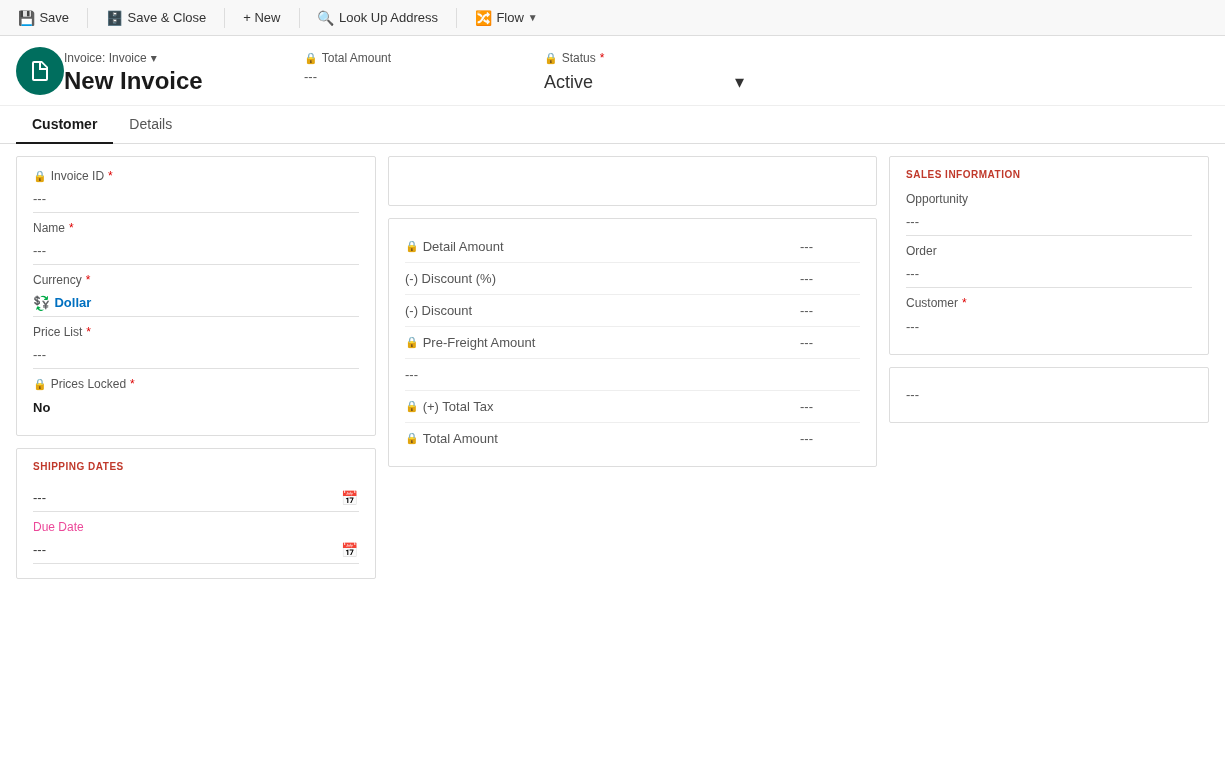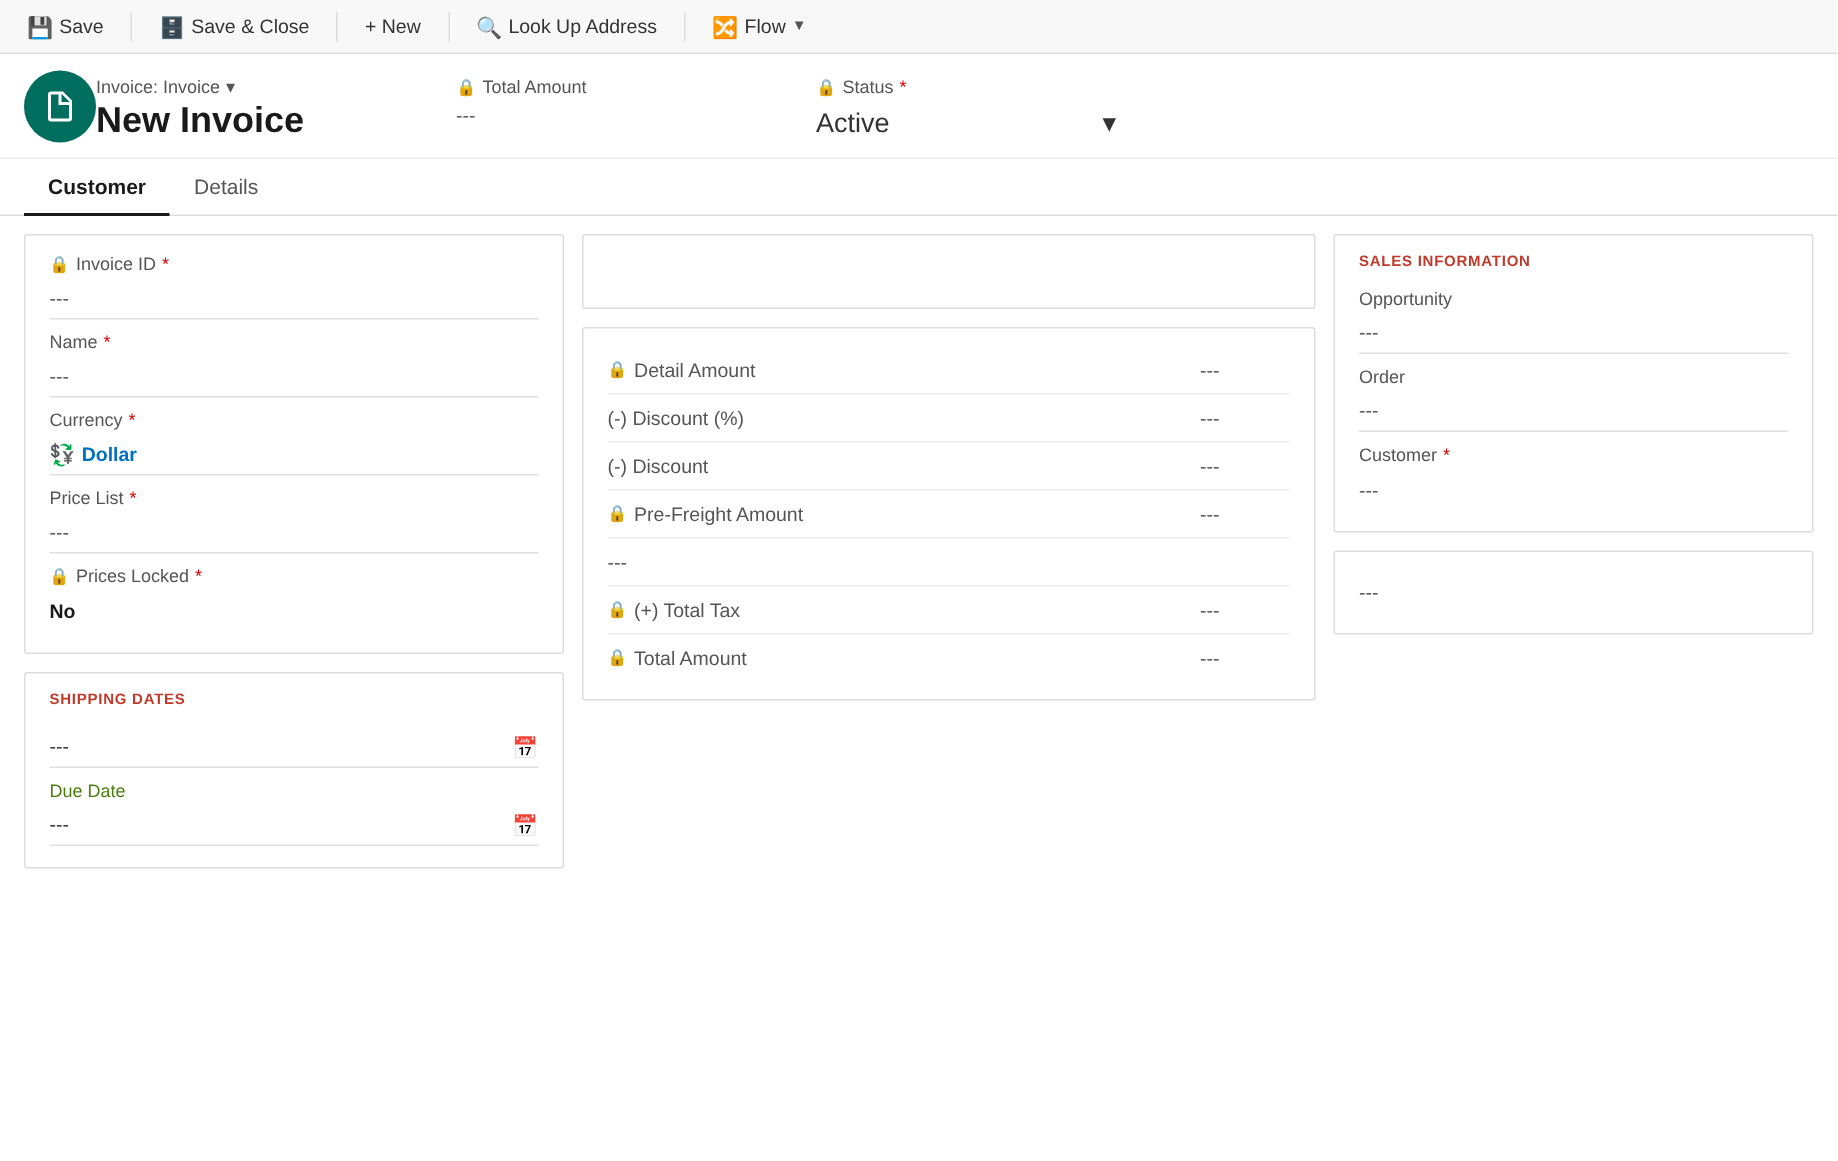--- a/index.html
+++ b/index.html
@@ -336,21 +336,21 @@
 
       <div class="form-field">
         <div class="date-field">
           <span>---</span>
           <span class="cal-icon">📅</span>
         </div>
       </div>
 
       <div class="form-field" style="margin-top:8px;">
         <div class="field-label" style="color:#0070c0;">
-          <span style="color:#4d7c0f;text-align:right;">Due Date</span>
+          <span style="color:#ec4899;text-align:right;">Due Date</span>
         </div>
         <div class="date-field">
           <span>---</span>
           <span class="cal-icon">📅</span>
         </div>
       </div>
     </div>
 
   </div>
 

